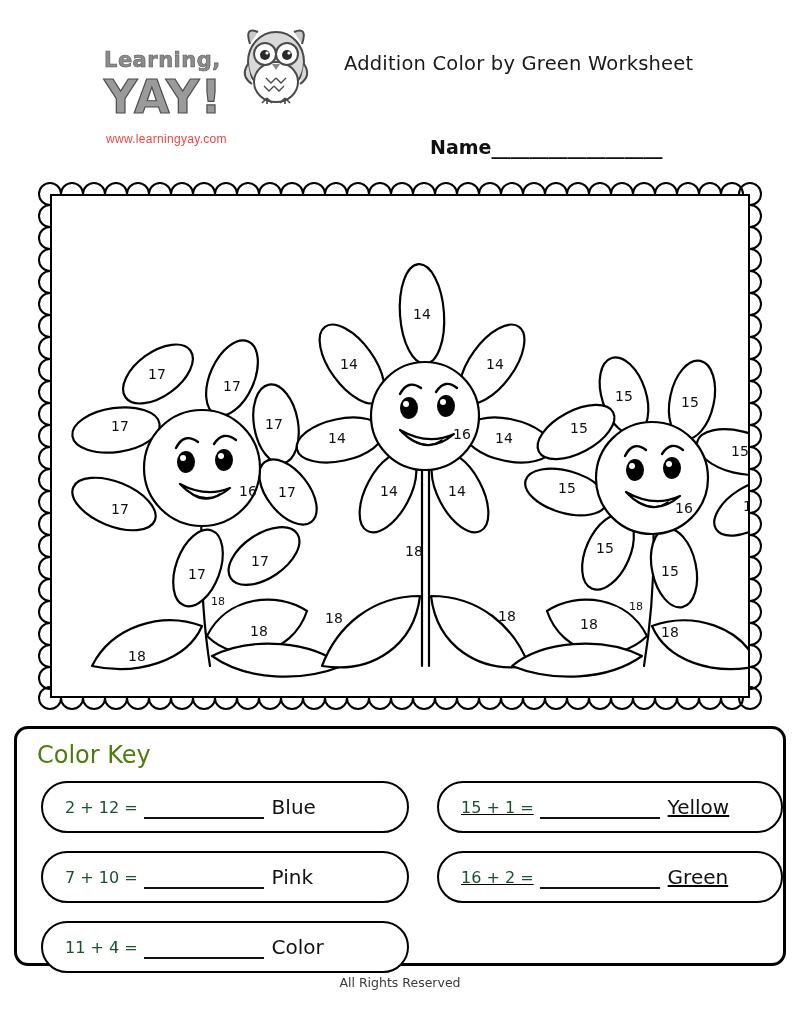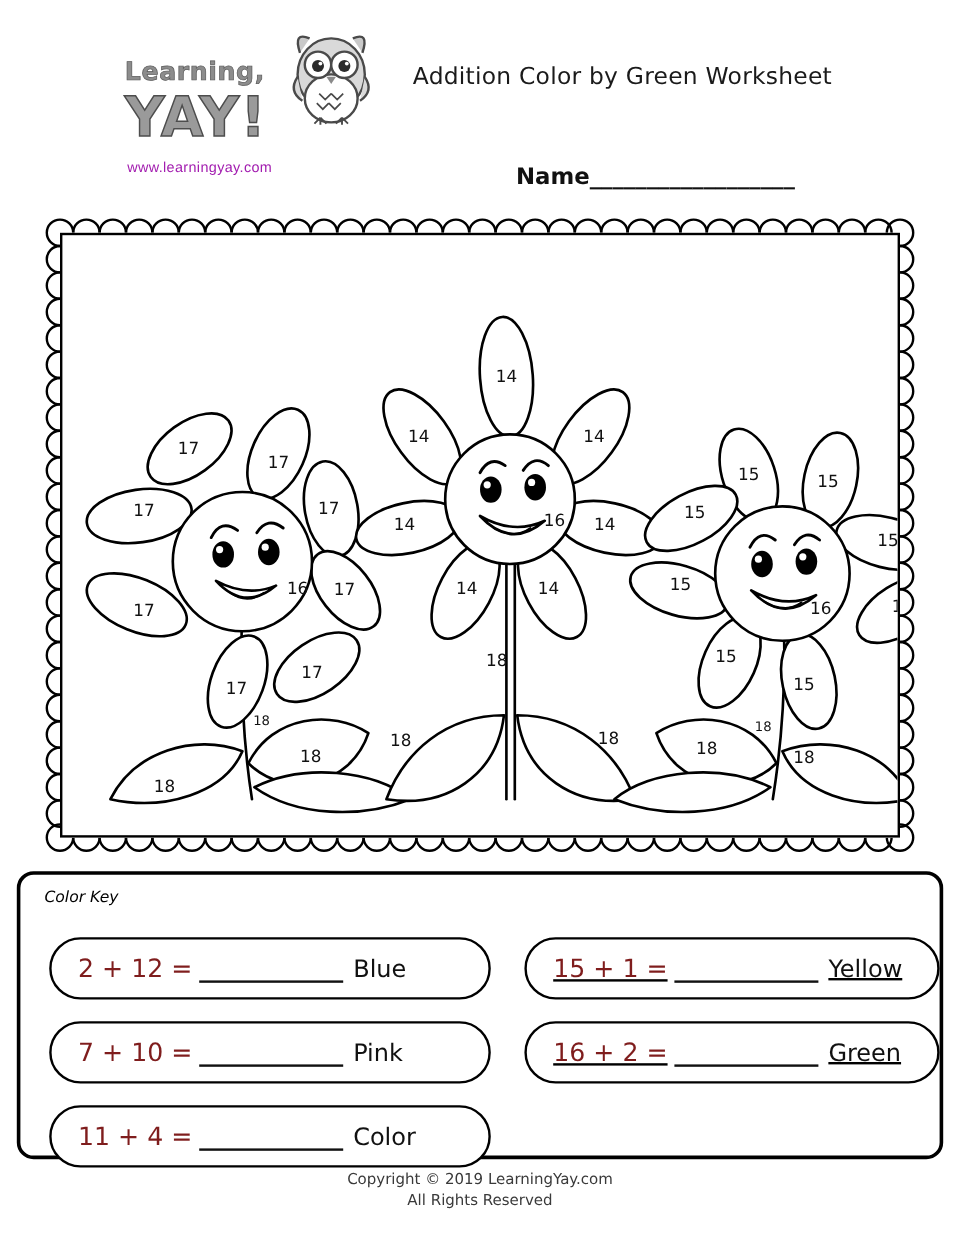--- a/index.html
+++ b/index.html
@@ -51,21 +51,21 @@
     font-size: 46px;
     letter-spacing: 1px;
     color: #9a9a9a;
     -webkit-text-stroke: 1.2px #4d4d4d;
   }
   .logo-url {
     position: absolute;
     left: 10px;
     top: 114px;
     font-size: 12px;
-    color: #a21caf;
+    color: #ef4444;
     letter-spacing: 0.3px;
   }
   .owl {
     position: absolute;
     left: 140px;
     top: 2px;
     width: 80px;
     height: 86px;
   }
 
@@ -137,43 +137,42 @@
     border: 3px solid #000;
     border-radius: 14px;
     box-sizing: border-box;
     background: #fff;
   }
   .key-title {
     position: absolute;
     left: 20px;
     top: 12px;
     font-family: "DejaVu Sans", sans-serif;
-    font-size: 13px;
-    color: #000000;
-    font-style: italic;
+    font-size: 24px;
+    color: #4d7c0f;
   }
   .key-row {
     position: absolute;
     height: 52px;
     border: 2.5px solid #000;
     border-radius: 26px;
     box-sizing: border-box;
     background: #fff;
     display: flex;
     align-items: center;
   }
   .key-left  { left: 24px; width: 368px; }
   .key-right { left: 420px; width: 346px; text-decoration: underline; }
   .r1 { top: 52px; }
   .r2 { top: 122px; align-items: center; }
   .r3 { top: 192px; }
   .key-eq {
     font-family: "DejaVu Sans", sans-serif;
-    font-size: 21px;
-    color: #7f1d1d;
+    font-size: 16px;
+    color: #14532d;
     margin-left: 22px;
     white-space: nowrap;
   }
   .key-blank {
     flex: 1;
     margin: 0 8px 0 6px;
     border-bottom: 2px solid #111;
     height: 20px;
     align-self: flex-end;
     margin-bottom: 12px;
@@ -461,15 +460,14 @@
   </div>
 
   <div class="key-row key-left r3">
     <span class="key-eq">11 + 4 =</span>
     <span class="key-blank"></span>
     <span class="key-color">Color</span>
   </div>
 </div>
 
 <div class="footer">
-  <div>Copyright © 2019 LearningYay.com</div>
   <div>All Rights Reserved</div>
 </div>
 
 </body></html>

